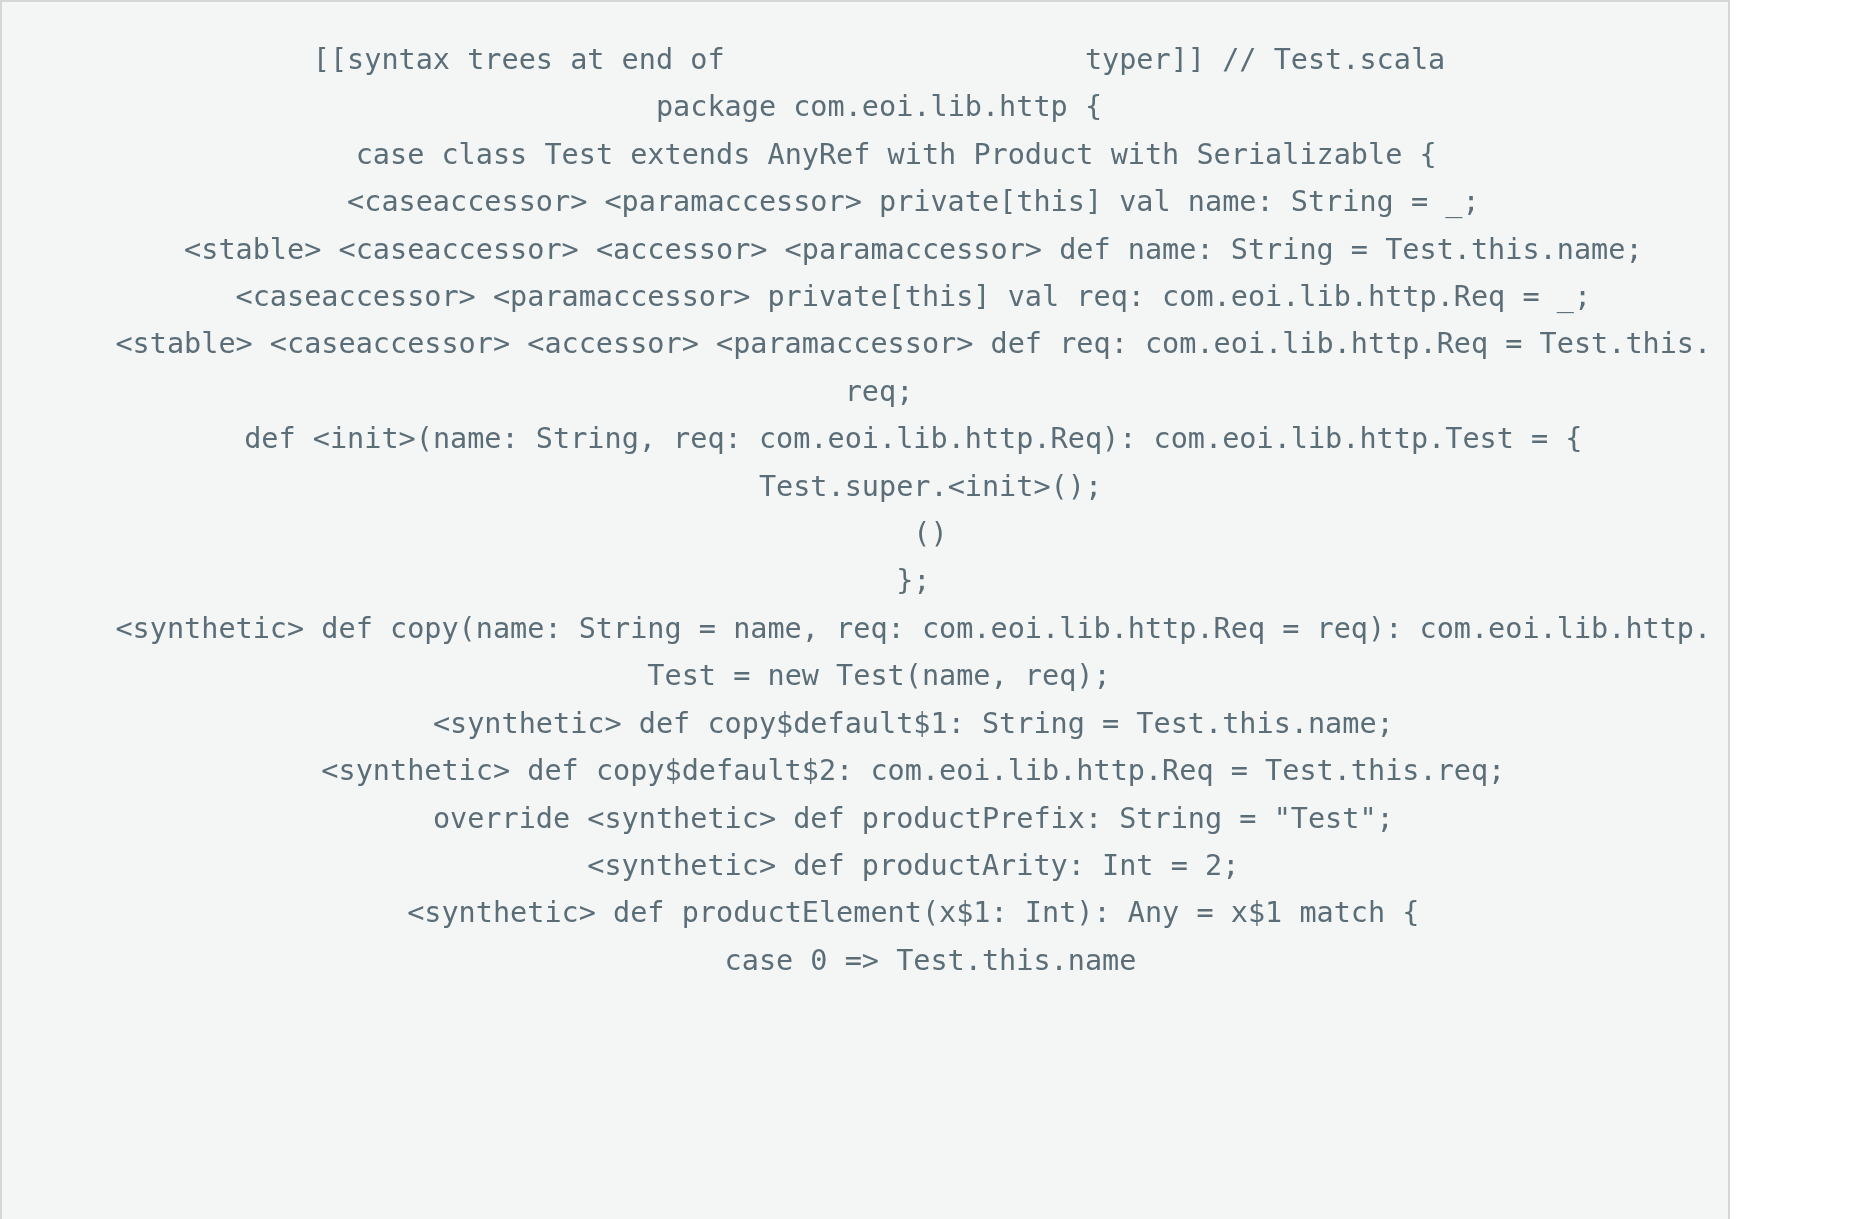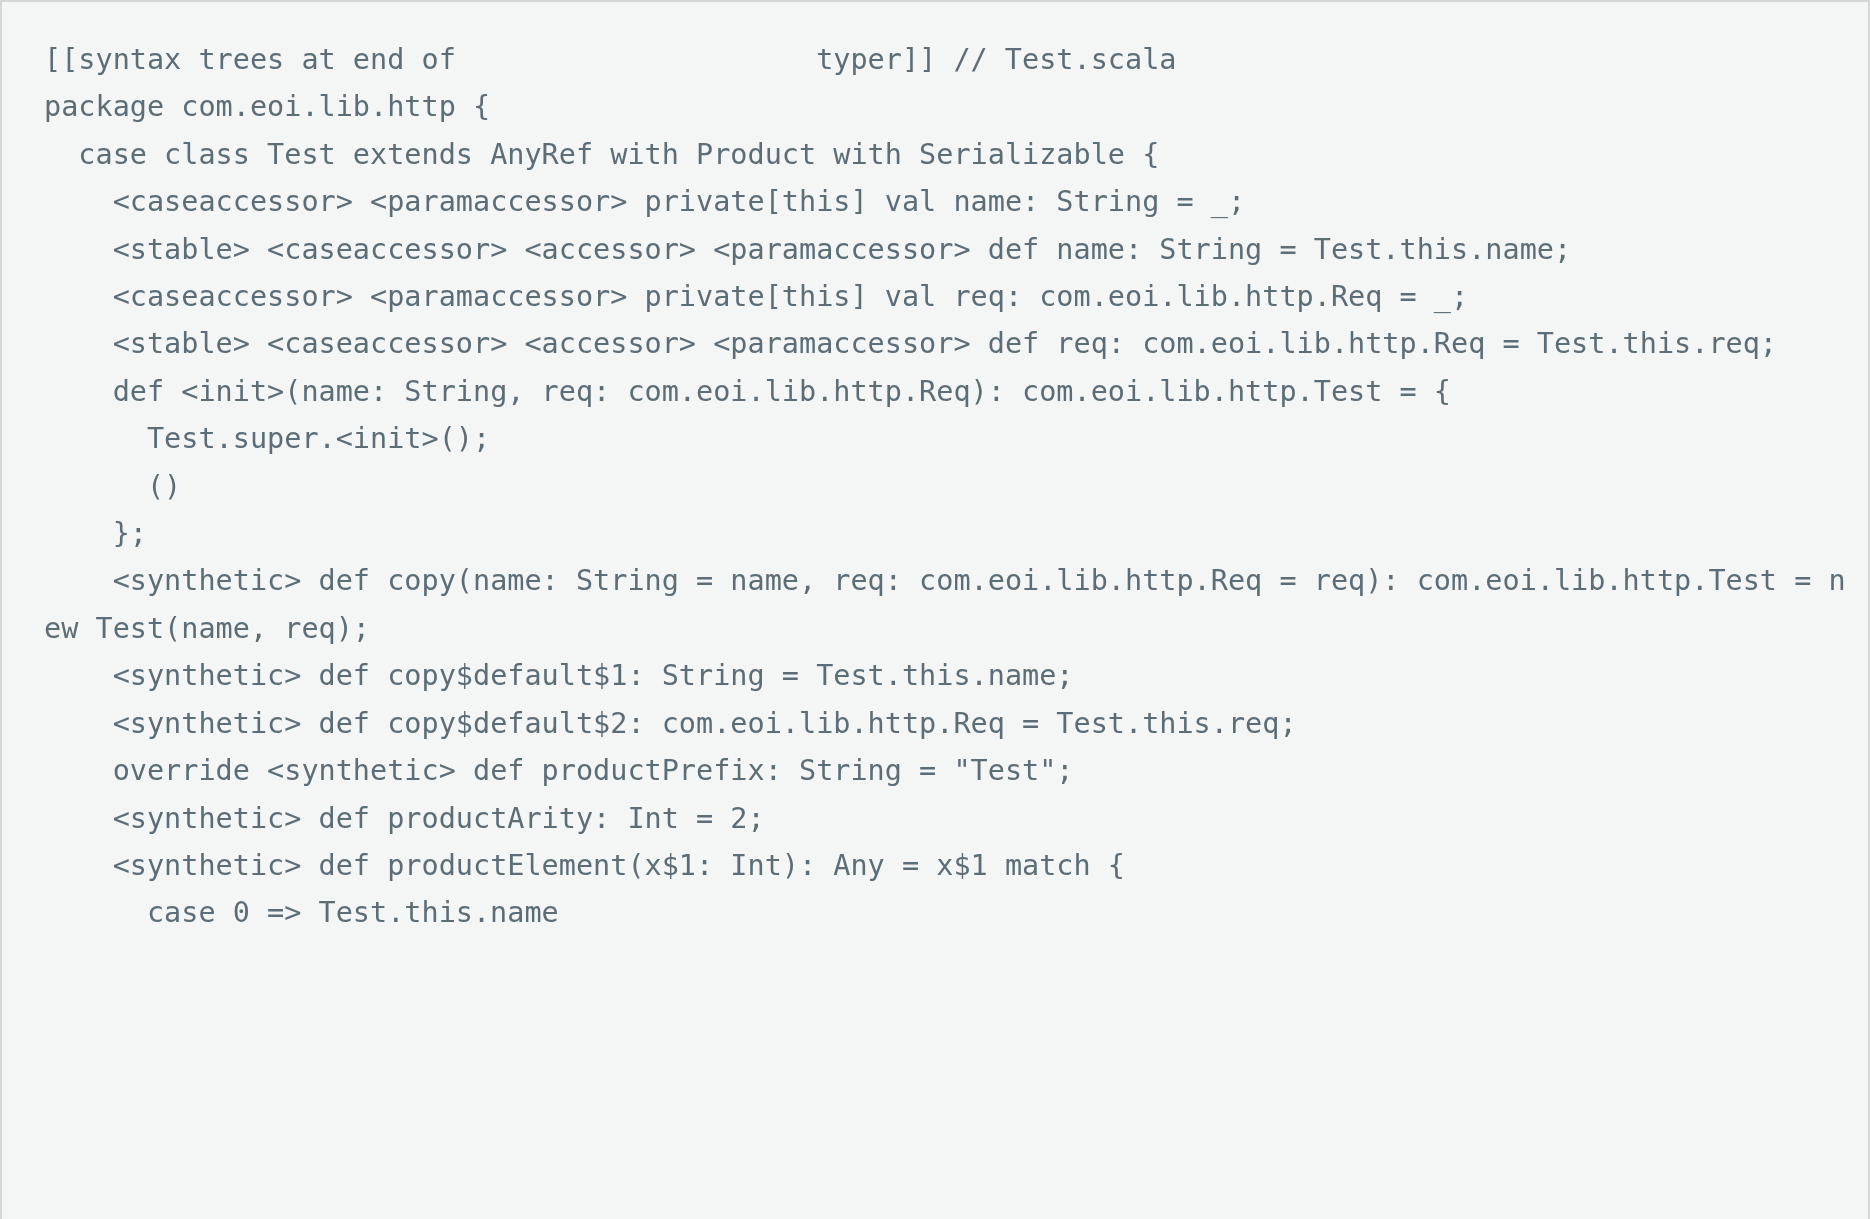--- a/index.html
+++ b/index.html
@@ -10,27 +10,28 @@
   }
   body {
     width: 1870px;
     height: 1219px;
     overflow: hidden;
     font-family: "DejaVu Sans Mono", "Liberation Mono", monospace;
   }
 
   #code-viewer {
     box-sizing: border-box;
-    width: 1870px;
+    width: 1730px;
     height: 1219px;
     background: #f4f5f5;
     border: 2px solid #d6d6d6;
     border-bottom: none;
     padding: 34px 14px 0 42px;
     overflow: hidden;
+    text-align: center;
   }
 
   #code-block {
     margin: 0;
     font-family: "DejaVu Sans Mono", "Liberation Mono", monospace;
     font-size: 28.5px;
     line-height: 47.4px;
     color: #5b6e78;
     white-space: pre-wrap;
     word-break: break-all;

